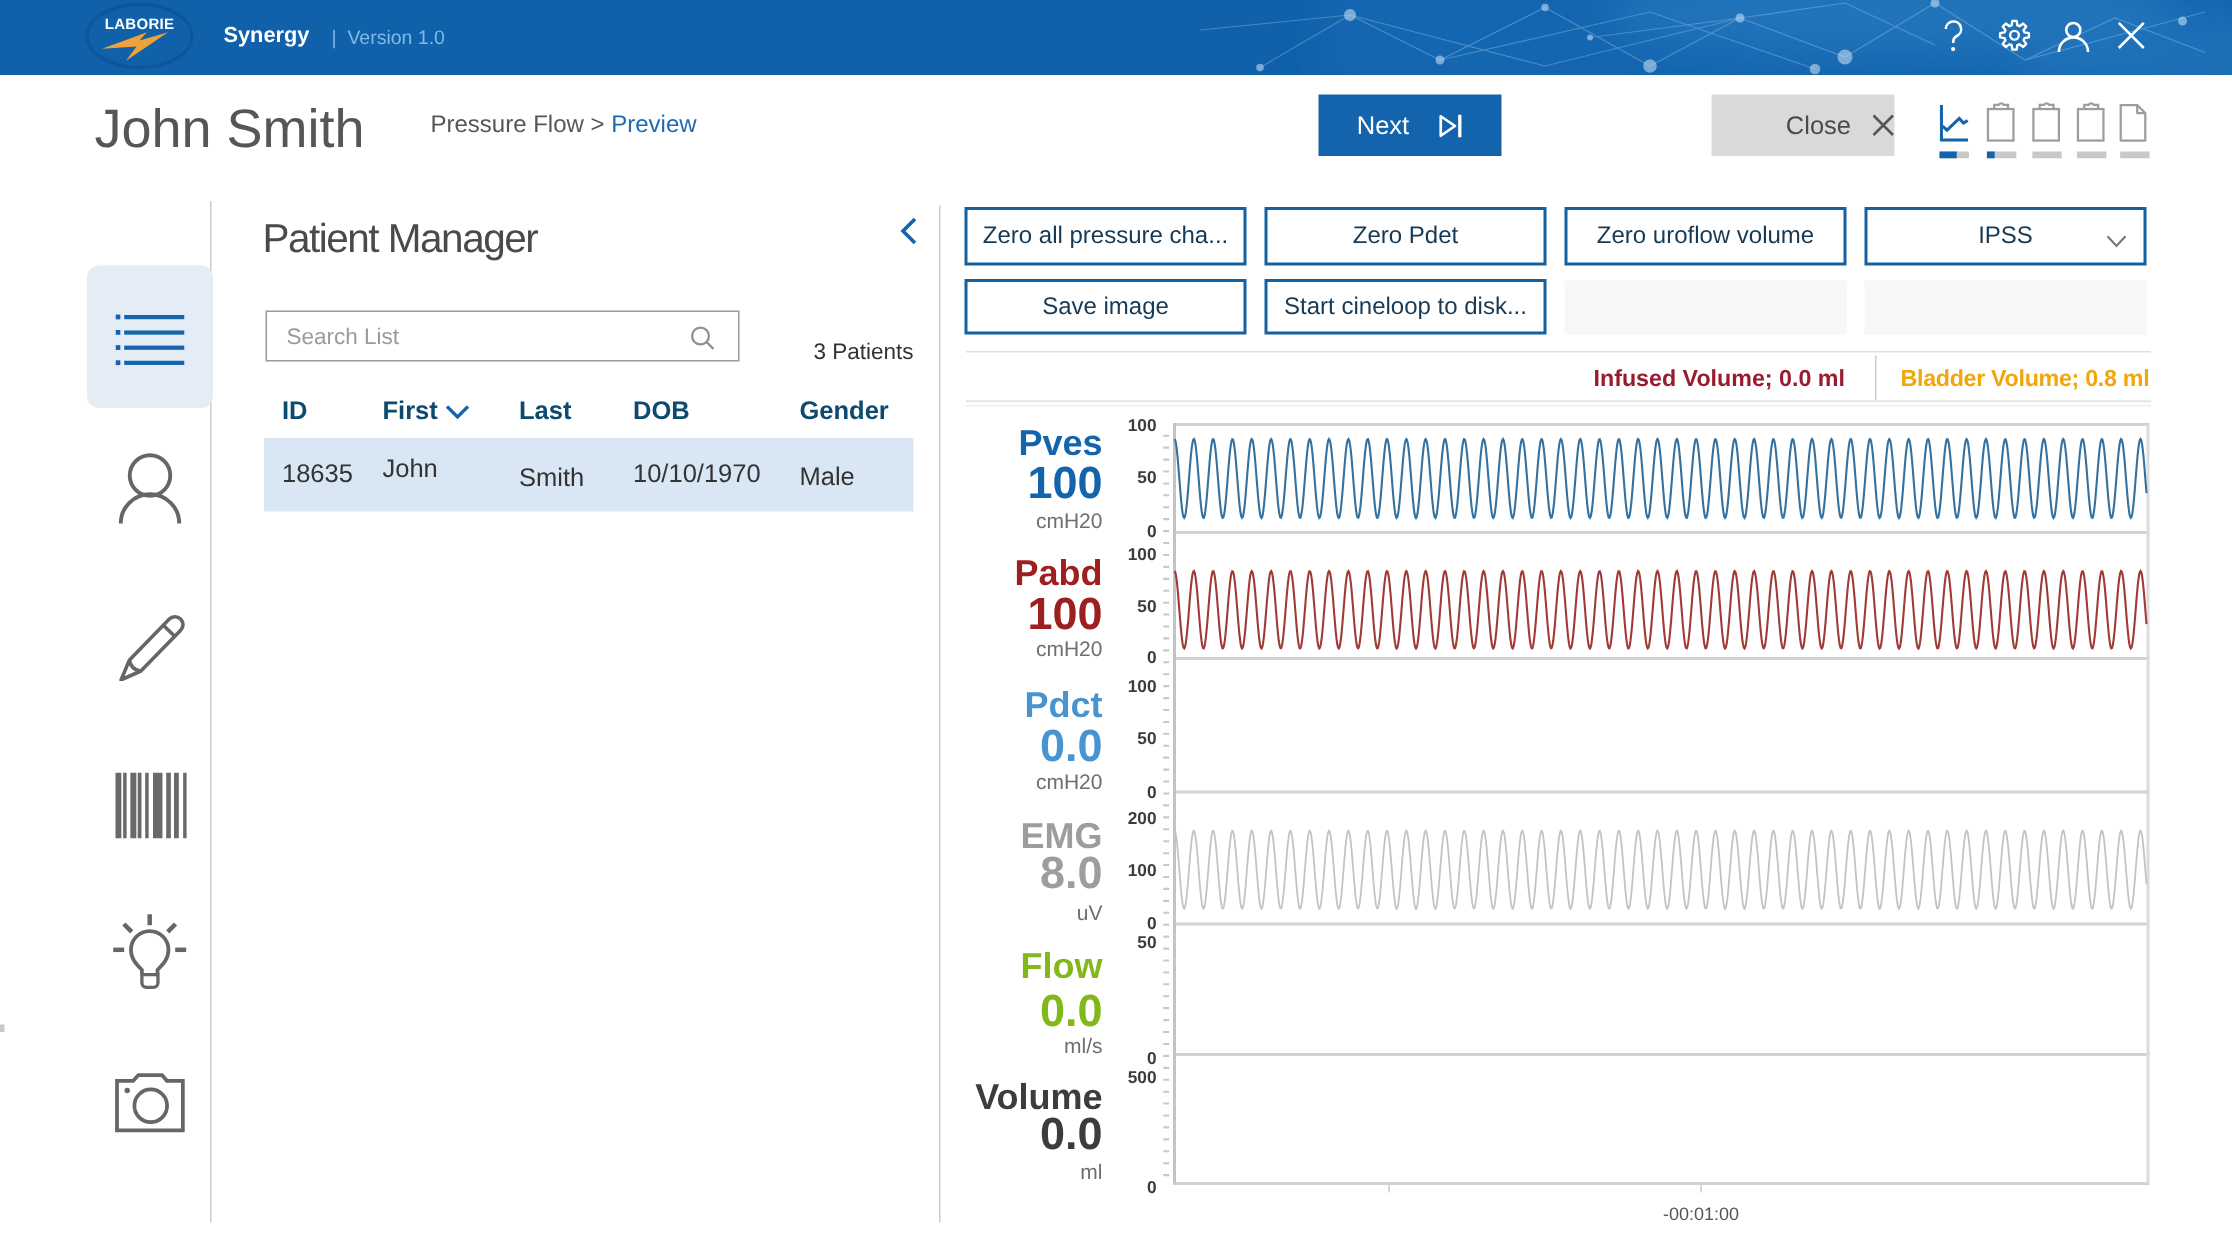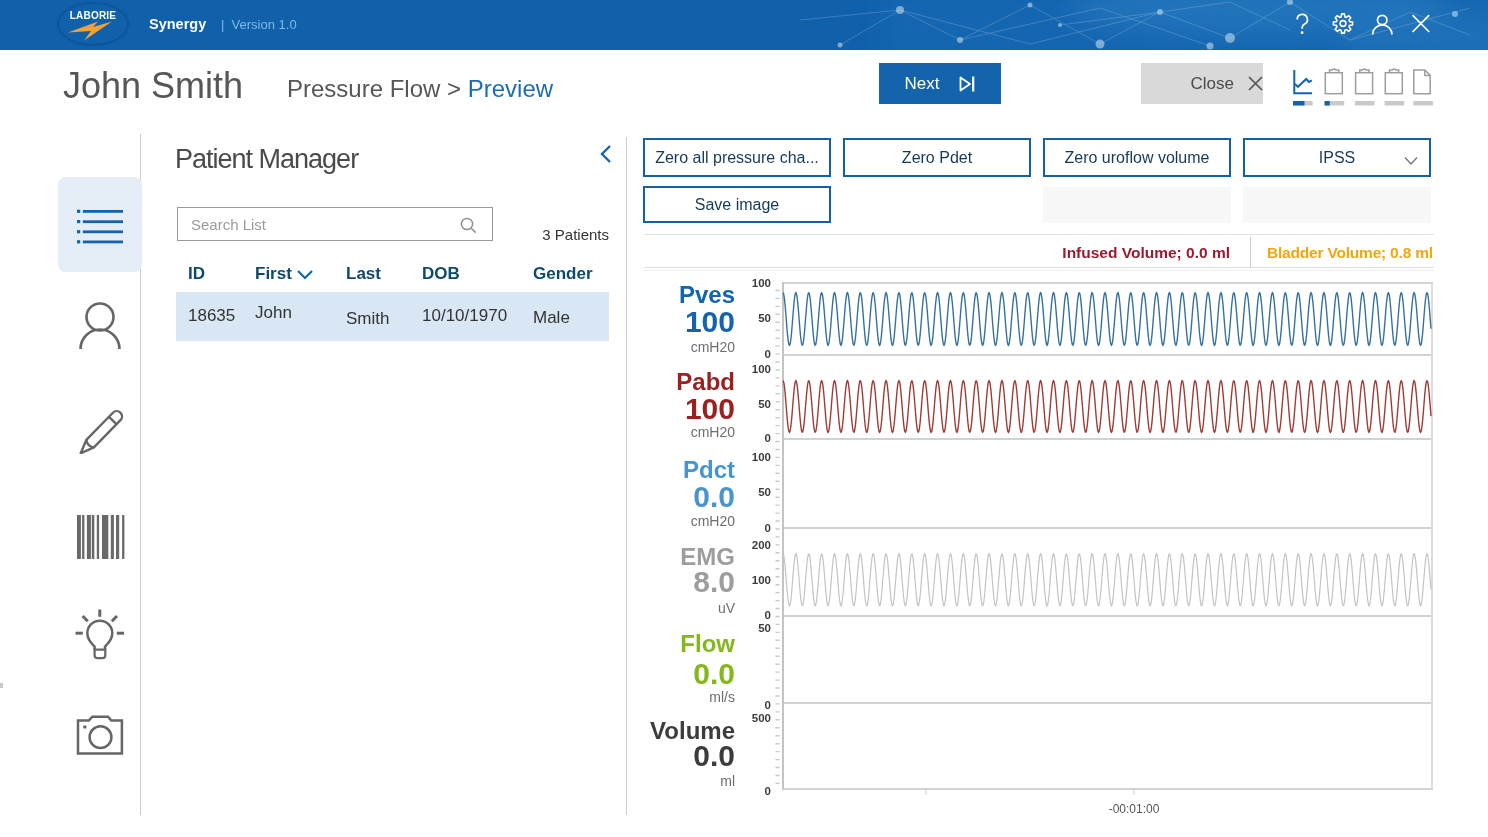--- a/index.html
+++ b/index.html
@@ -10,21 +10,21 @@
 
 
 #topbar { position:absolute; left:0; top:0; width:1488px; height:50px; background:#1060aa; overflow:hidden; }
 #topbar svg.plexus { position:absolute; left:0; top:0; }
 #synergy { position:absolute; left:149px; top:16px; color:#fff; font-size:14.5px; font-weight:700; }
 #version { position:absolute; left:221px; top:17px; color:#7fbae8; font-size:13px; }
 .tb-ic { position:absolute; top:12px; width:26px; height:26px; color:#fff; }
 
 
 #johnsmith { position:absolute; left:63px; top:65px; font-size:36px; color:#565656; letter-spacing:0px; }
-#crumb { position:absolute; left:287px; top:75px; font-size:24px; color:#565656; }
+#crumb { position:absolute; left:287px; top:75px; font-size:16px; color:#565656; }
 #crumb .blue { color:#1b6cb5; }
 .hbtn { position:absolute; top:63px; height:41px; width:122px; font-size:17px; text-align:center; line-height:41px; }
 #btn-next { left:879px; background:#1464ad; color:#fff; }
 #btn-pause { left:1010px; background:#d9d9d9; color:#4a4a4a; }
 #btn-close { left:1141px; background:#d9d9d9; color:#4a4a4a;text-align:right; }
 
 
 #sidebar-line { position:absolute; left:140px; top:134px; width:1px; height:681px; background:#ccc; }
 #panel-line { position:absolute; left:626px; top:137px; width:1px; height:678px; background:#ccc; }
 #sel-bg { position:absolute; left:58px; top:177px; width:84px; height:95px; background:#e4edf6; border-radius:8px; }
@@ -244,20 +244,21 @@
 
 <div class="zbtn" style="left:643px;top:138px">Zero all pressure cha...</div>
 <div class="zbtn" style="left:843px;top:138px">Zero Pdet</div>
 <div class="zbtn" style="left:1043px;top:138px">Zero uroflow volume</div>
 <div class="zbtn" style="left:1243px;top:138px">IPSS
   <svg width="14" height="11" viewBox="0 0 14 11" style="position:absolute;right:11px;top:16px">
         <path d="M1,1.5 L7,8 L13,1.5" fill="none" stroke="#777" stroke-width="1.4"></path>
       </svg>
 </div>
 <div class="zbtn" style="left:643px;top:186px;height:37px;line-height:33px">Save image</div>
+<div class="zbtn" style="left:843px;top:186px;height:37px;line-height:33px">Start cineloop to disk...</div>
 <div class="zbtn2" style="left:1043px;top:187px"></div>
 <div class="zbtn2" style="left:1243px;top:187px"></div>
 
 <div id="vol-sep1"></div>
 <div id="infused">Infused Volume; 0.0 ml</div>
 <div id="vol-div"></div>
 <div id="bladder">Bladder Volume; 0.8 ml</div>
 <div id="vol-sep2"></div>
 
 <svg id="chart" width="858" height="575" viewBox="0 0 858 575">

